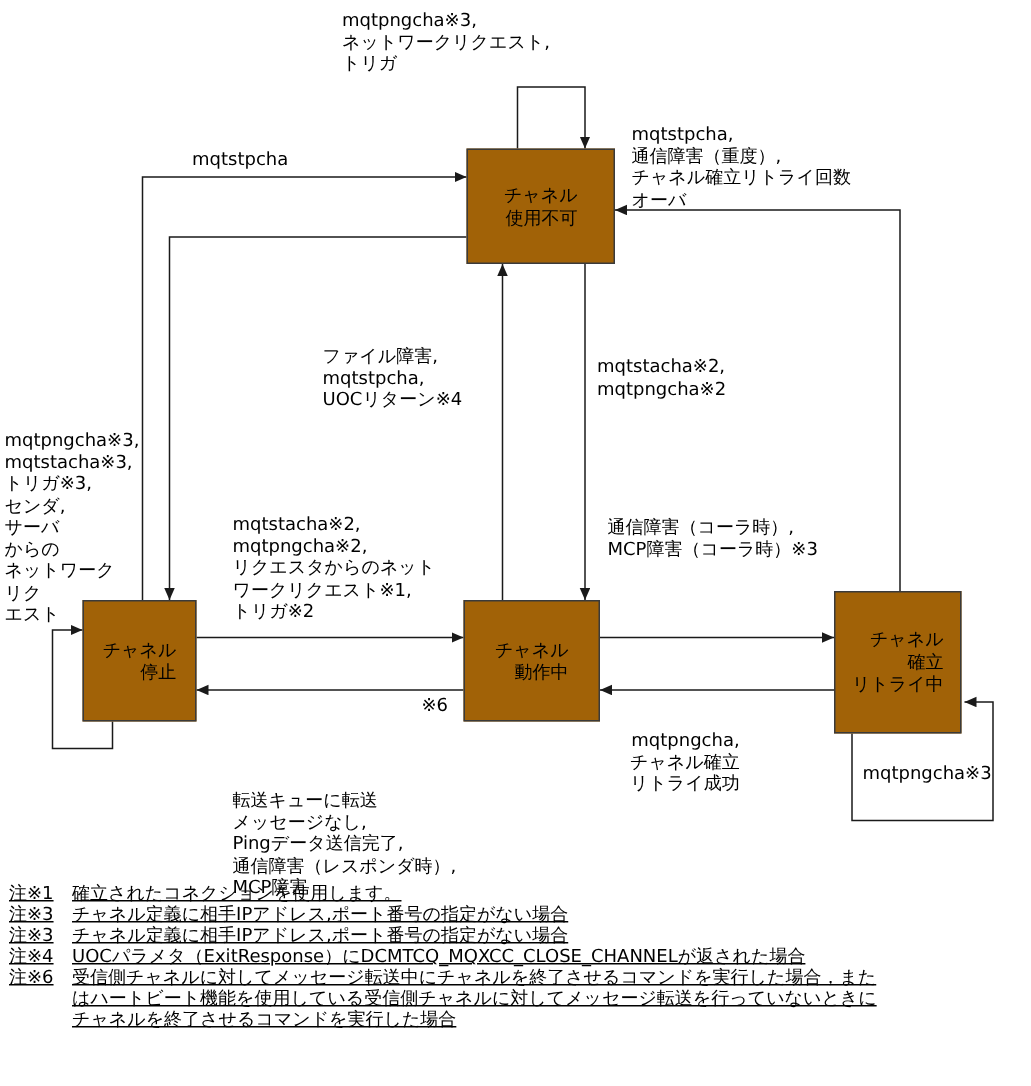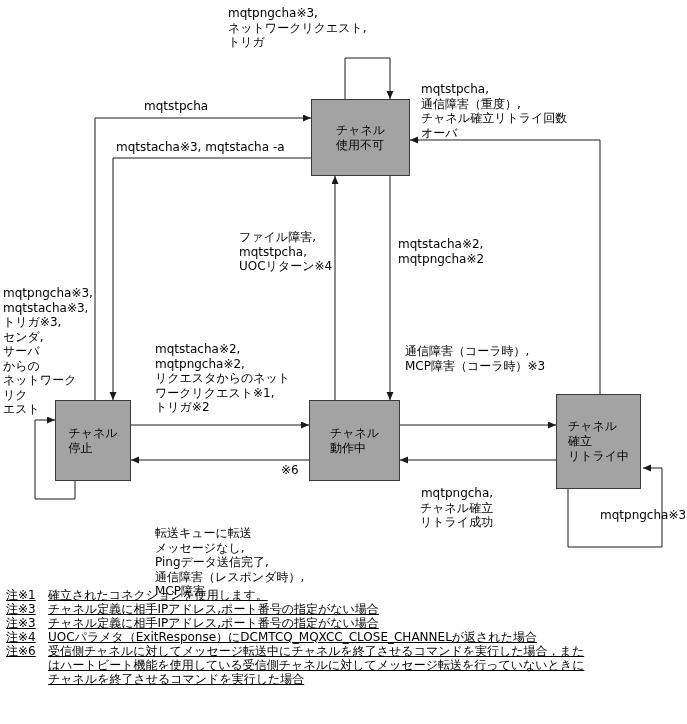--- a/index.html
+++ b/index.html
@@ -18,26 +18,26 @@
     overflow: hidden;
   }
   svg.wires {
     position: absolute;
     left: 0;
     top: 0;
     pointer-events: none;
   }
   .state-box {
     position: absolute;
-    background: #a3a3a3;
+    background: #a16207;
     border: 1px solid #3a3a3a;
     display: flex;
     align-items: center;
     justify-content: center;
-    text-align: left;
+    text-align: right;
     white-space: pre-line;
     line-height: 15px;
     box-sizing: border-box;
   }
   .lbl {
     position: absolute;
     white-space: pre-line;
     line-height: 14.5px;
   }
   .notes {
@@ -97,30 +97,29 @@
 動作中</div>
 
   <div class="state-box" style="left:556px; top:394px; width:85px; height:95px;">チャネル
 確立
 リトライ中</div>
 
   <div class="lbl" style="left:228px; top:6px;">mqtpngcha※3,
 ネットワークリクエスト,
 トリガ</div>
 
-  <div class="lbl" style="left:144px; top:99px;text-align:right;">mqtstpcha</div>
+  <div class="lbl" style="left:128px; top:99px;text-align:right;">mqtstpcha</div>
 
-  <div class="lbl" style="left:116px; top:140px;">mqtstacha※3, mqtstacha -a</div>
 
   <div class="lbl" style="left:421px; top:82px;">mqtstpcha,
 通信障害（重度）,
 チャネル確立リトライ回数
 オーバ</div>
 
-  <div class="lbl" style="left:215px; top:230px;margin-left:24px;">ファイル障害,
+  <div class="lbl" style="left:215px; top:230px;">ファイル障害,
 mqtstpcha,
 UOCリターン※4</div>
 
   <div class="lbl" style="left:398px; top:237px;">mqtstacha※2,
 mqtpngcha※2</div>
 
   <div class="lbl" style="left:3px; top:286px;">mqtpngcha※3,
 mqtstacha※3,
 トリガ※3,
 センダ,
@@ -144,21 +143,21 @@
 通信障害（レスポンダ時）,
 MCP障害</div>
 
   <div class="lbl" style="left:405px; top:344px;">通信障害（コーラ時）,
 MCP障害（コーラ時）※3</div>
 
   <div class="lbl" style="left:420px; top:486px;text-align:right;">mqtpngcha,
 チャネル確立
 リトライ成功</div>
 
-  <div class="lbl" style="left:575px; top:508px;margin-left:25px;">mqtpngcha※3</div>
+  <div class="lbl" style="left:575px; top:508px;">mqtpngcha※3</div>
 
   <div class="notes">
     <div class="note">
       <span class="note-ref">注※1</span>
       <span class="note-text">確立されたコネクションを使用します。</span>
     </div>
     <div class="note">
       <span class="note-ref">注※3</span>
       <span class="note-text">チャネル定義に相手IPアドレス,ポート番号の指定がない場合</span>
     </div>

